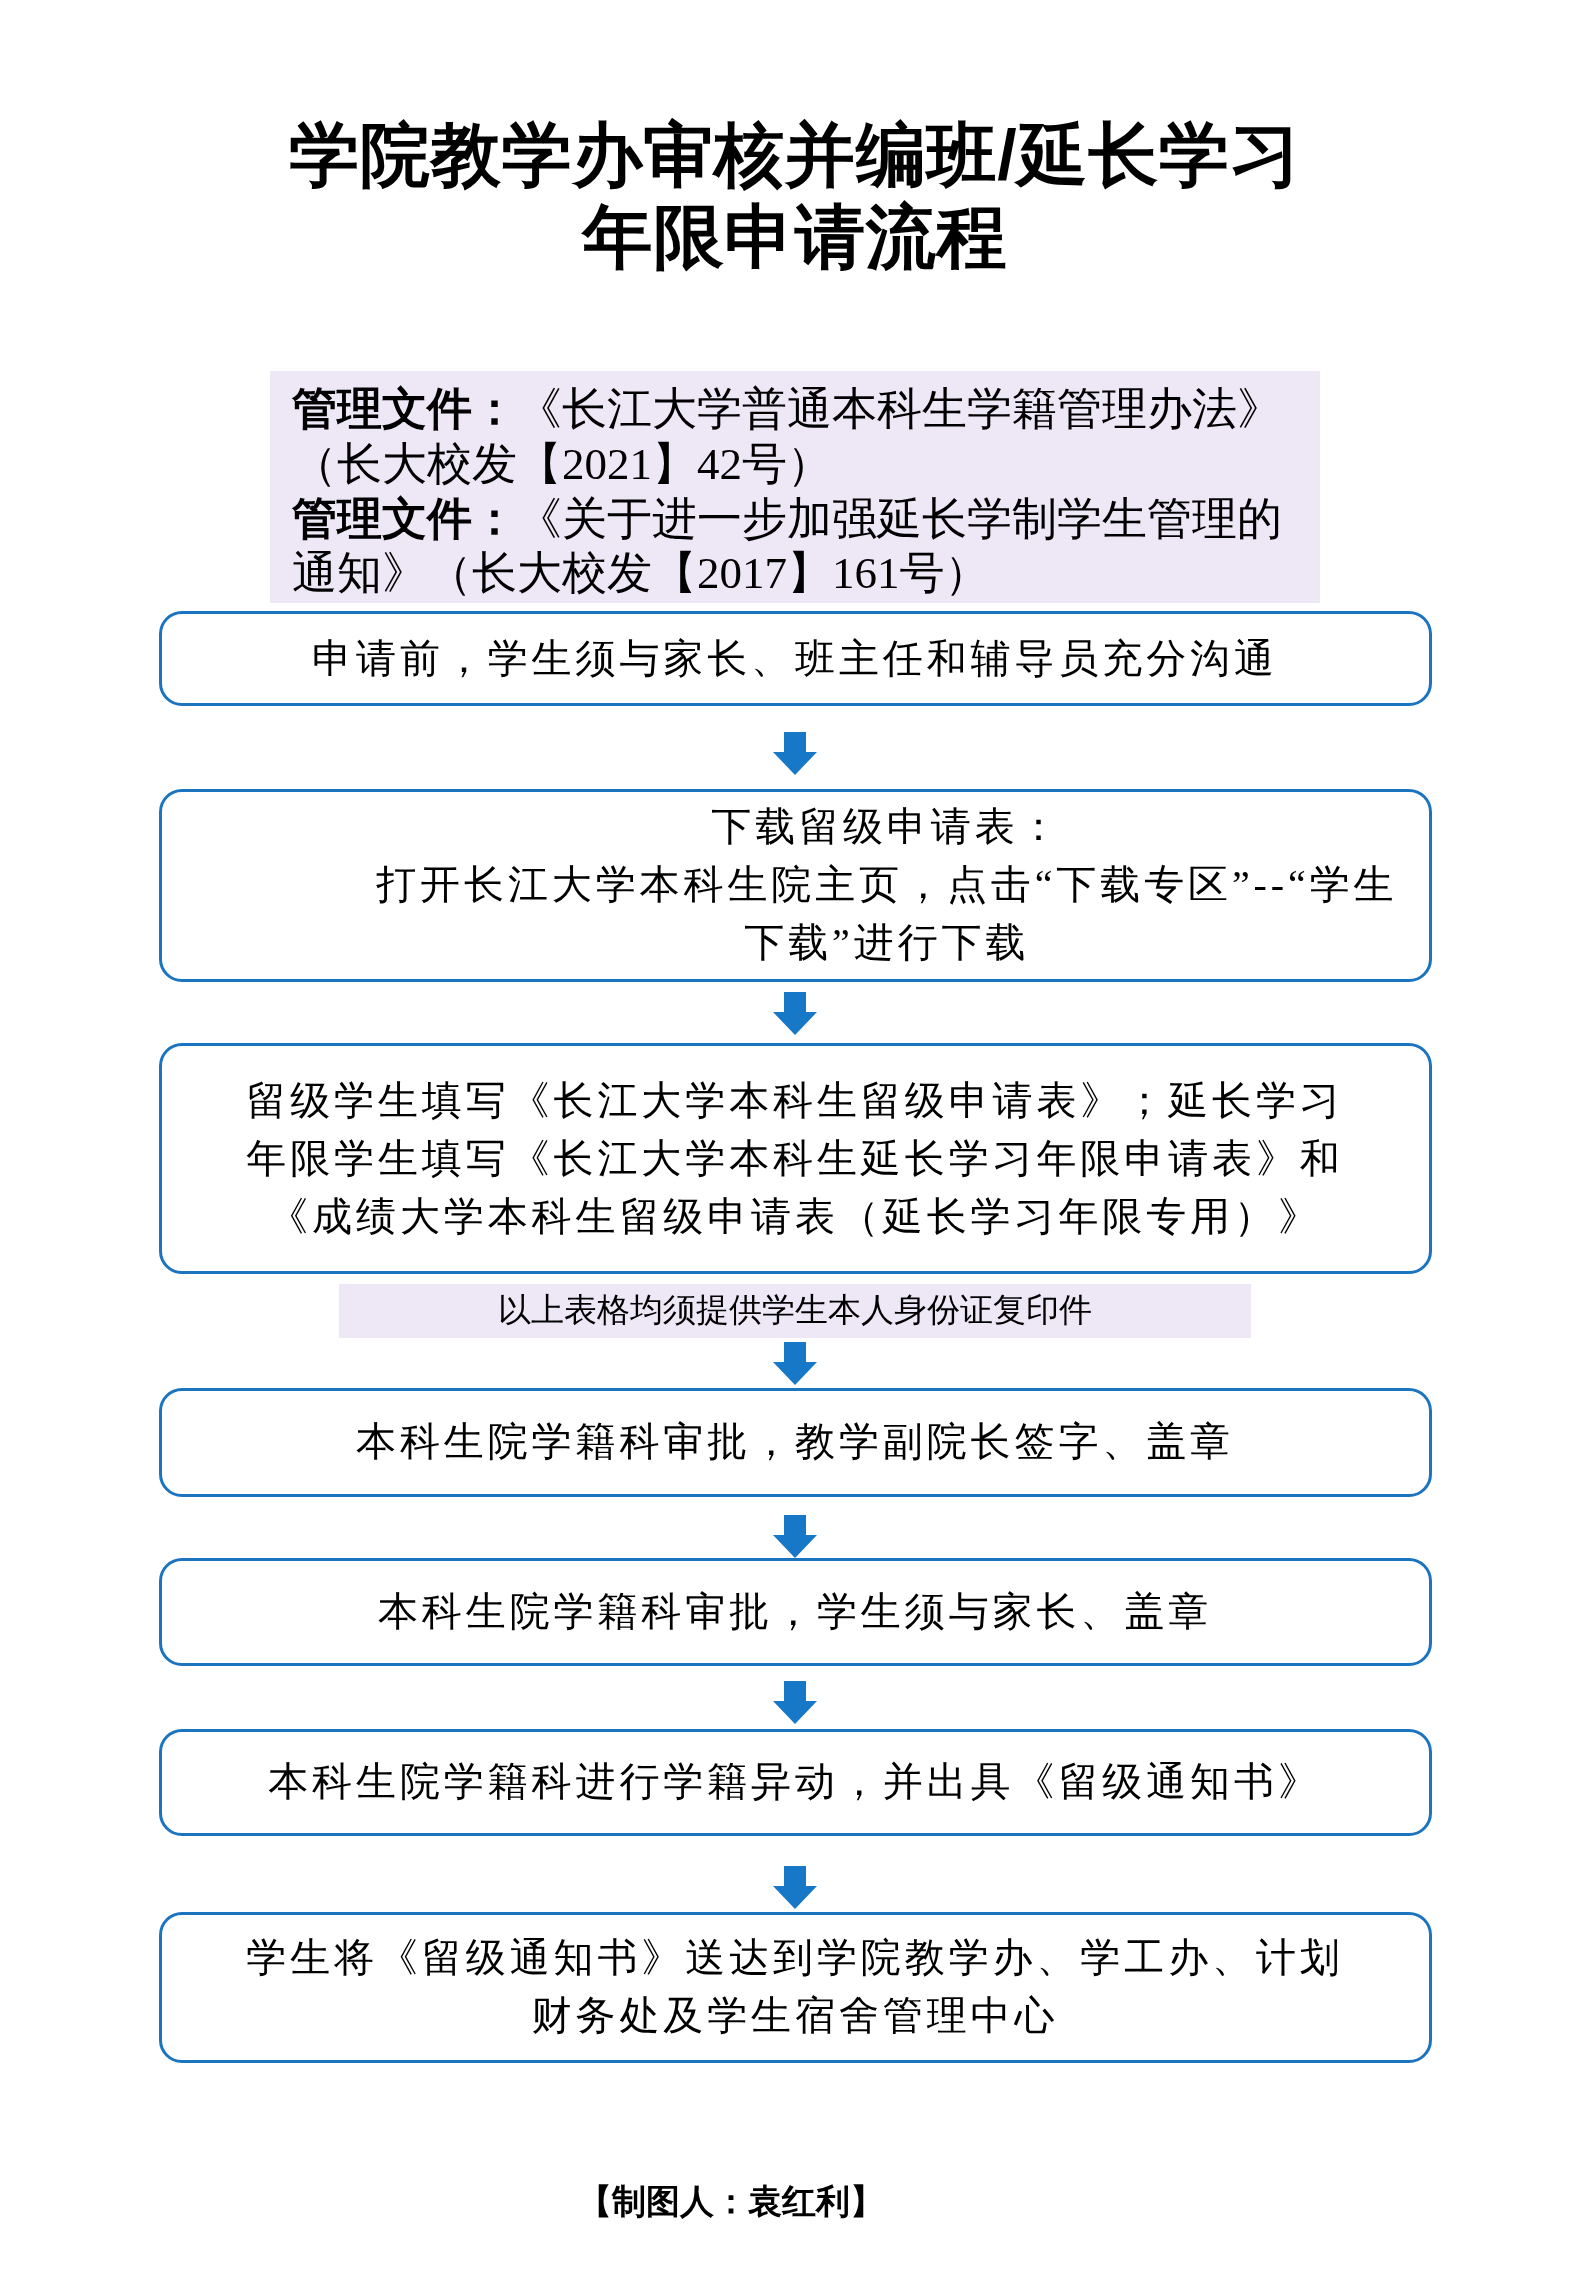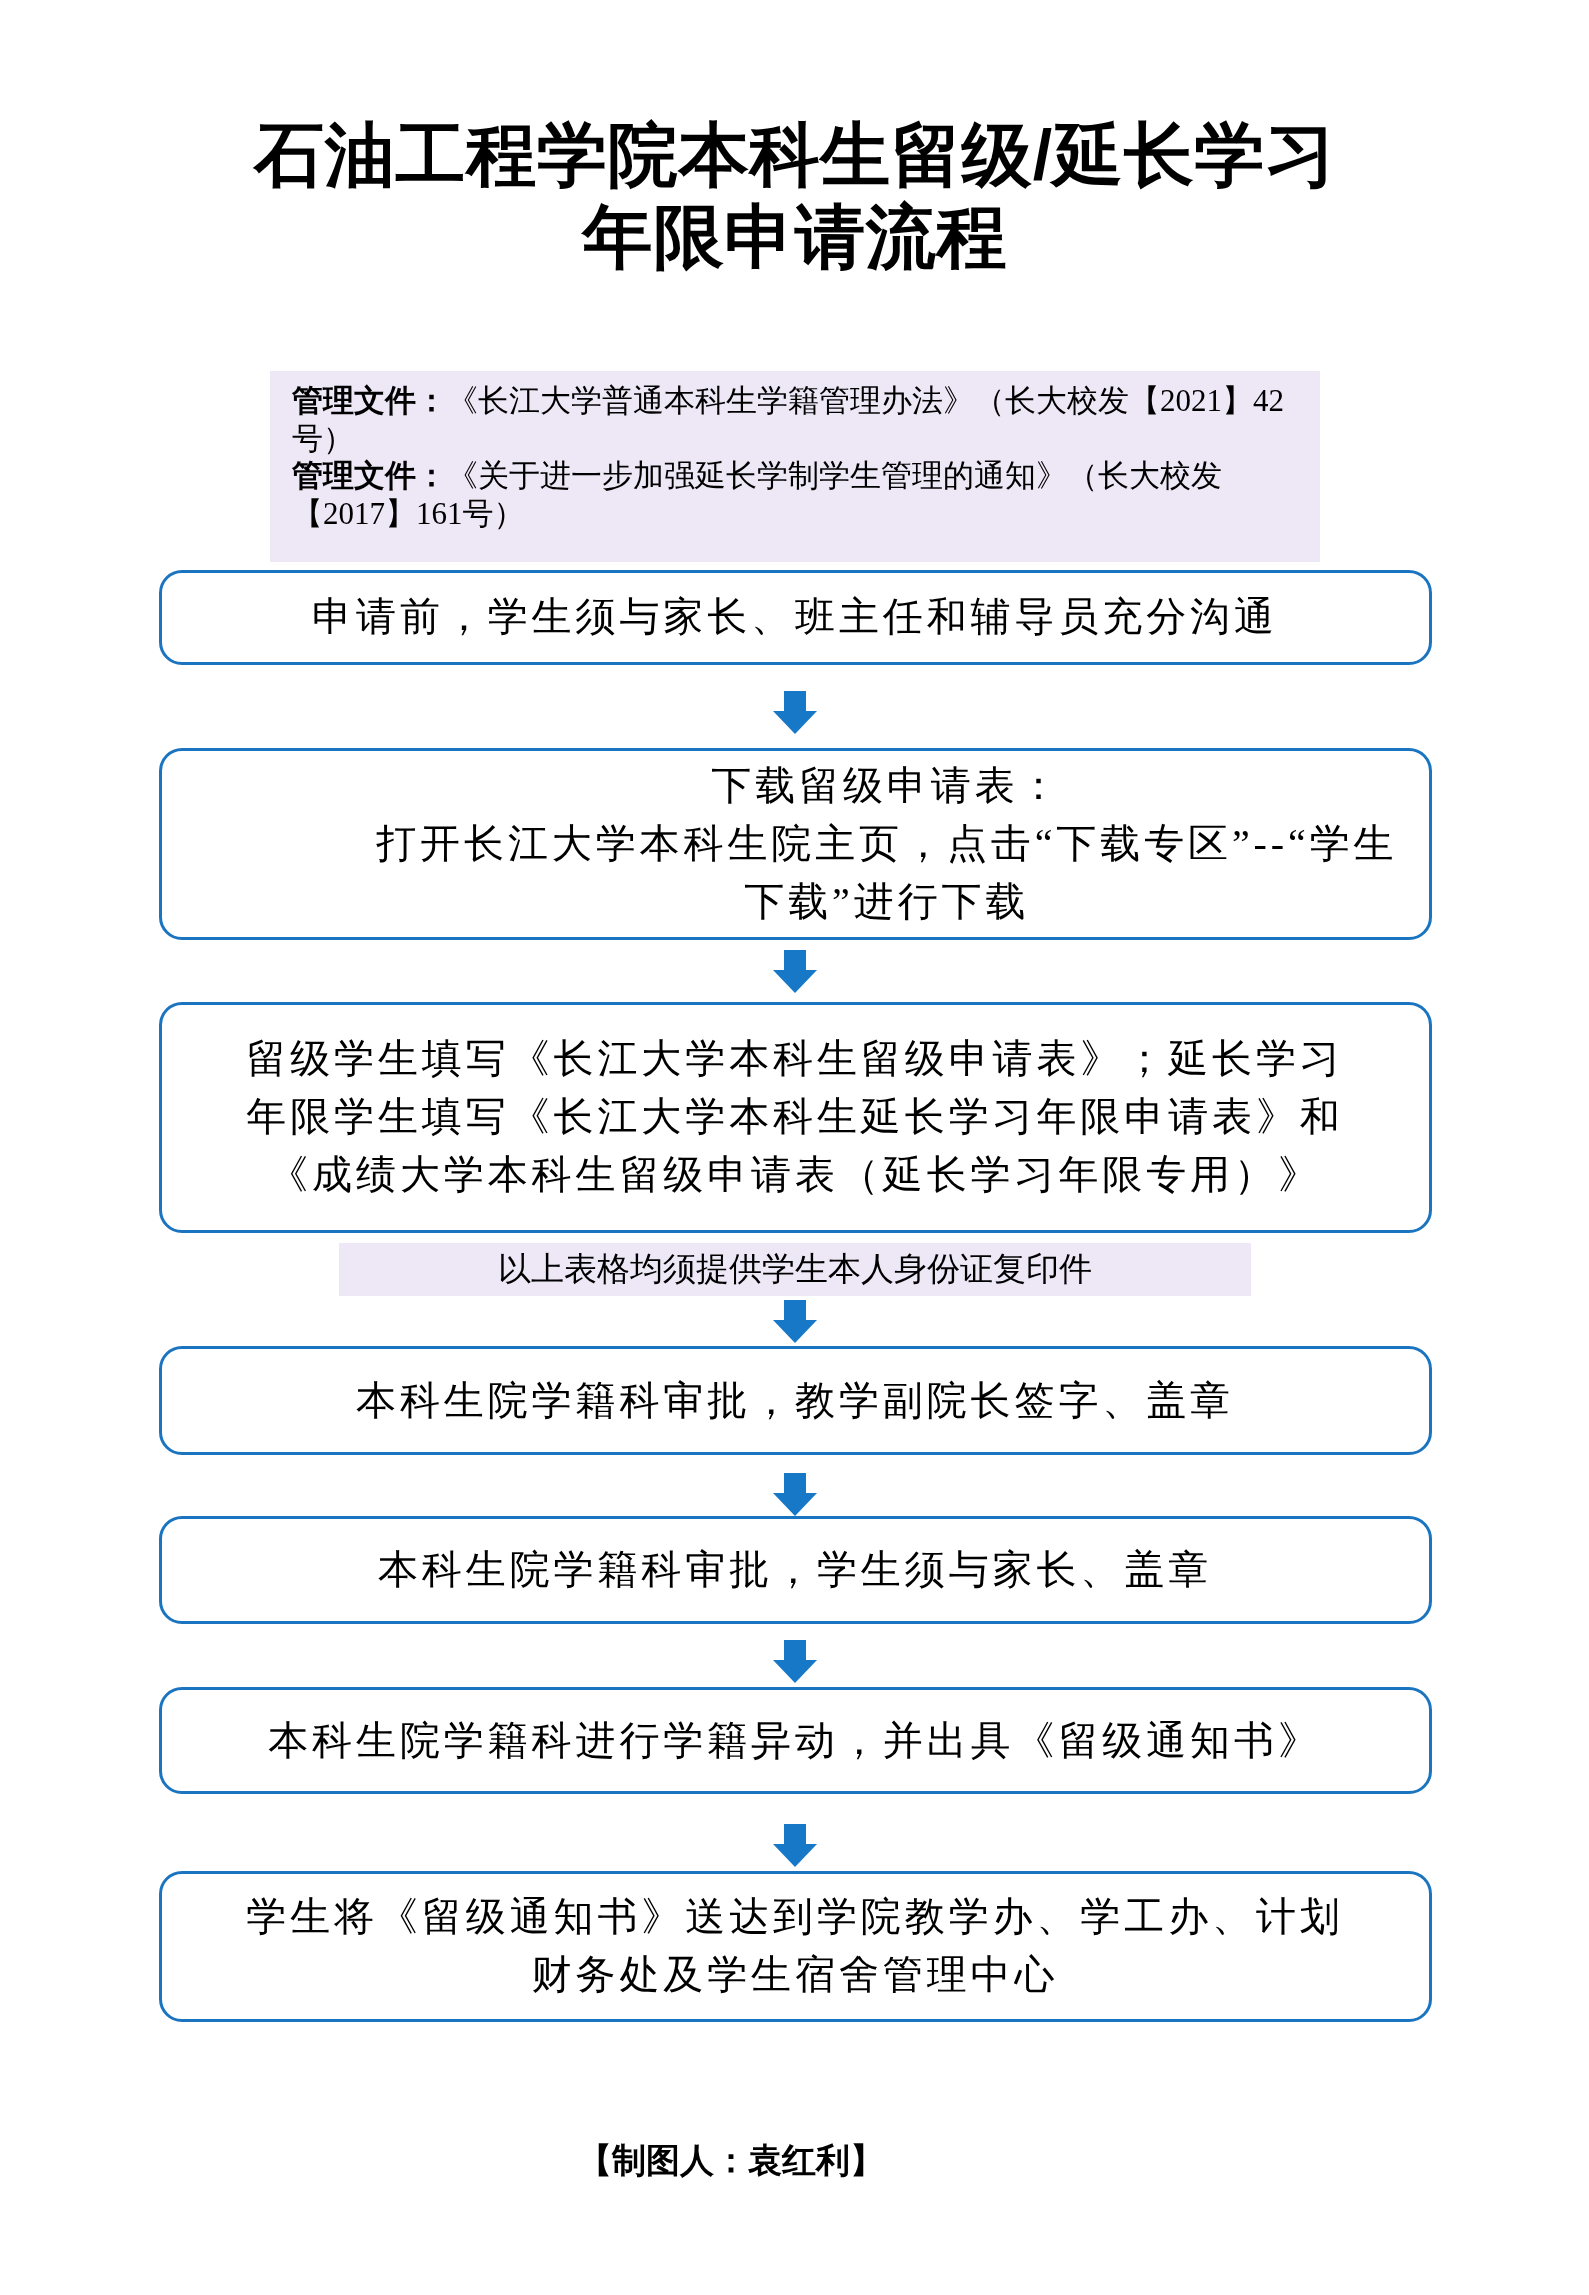--- a/index.html
+++ b/index.html
@@ -21,22 +21,22 @@
     font-size: 70px;
     line-height: 1.17;
     white-space: pre-line;
     letter-spacing: 0.8px;
   }
 
   .doc-box {
     width: 1050px;
     margin: 92px auto 0 auto;
     background: #EDE7F6;
-    padding: 11px 22px 29px 22px;
-    font-size: 31px;
+    padding: 11px 22px 2px 22px;
+    font-size: 45px;
     line-height: 1.22;
   }
   .doc-line { margin: 0; }
   .doc-label { font-weight: bold; }
 
   .flow-box {
     width: 1273px;
     margin: 0 auto;
     background: #ffffff;
     border: 3.9px solid #1B74C0;
@@ -93,21 +93,21 @@
     font-size: 34px;
     position: relative;
     left: -64px;
   }
 </style>
 </head>
 <body>
 
 <div>
 
-  <h1 class="page-title">石油工程学院本科生留级/延长学习
+  <h1 class="page-title">学院教学办审核并编班/延长学习
 年限申请流程</h1>
 
   <div class="doc-box">
     <p class="doc-line"><span class="doc-label">管理文件：</span><span>《长江大学普通本科生学籍管理办法》（长大校发【2021】42号）</span></p>
     <p class="doc-line"><span class="doc-label">管理文件：</span><span>《关于进一步加强延长学制学生管理的通知》（长大校发【2017】161号）</span></p>
   </div>
 
   <div class="flow-box b1">
     <span class="flow-text">申请前，学生须与家长、班主任和辅导员充分沟通</span>
   </div>

